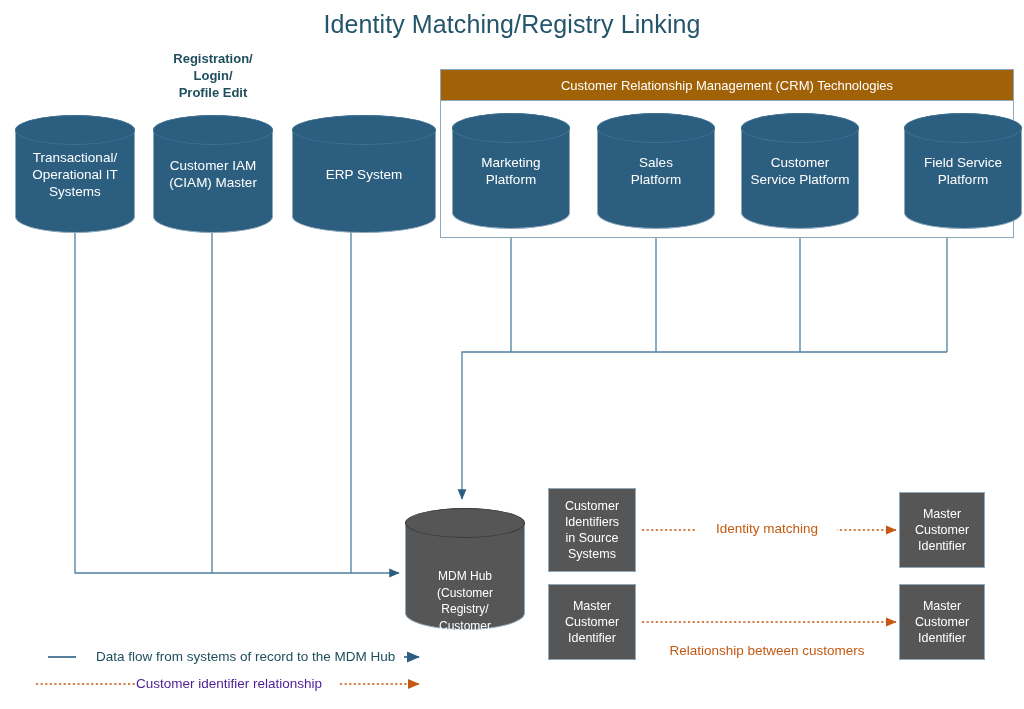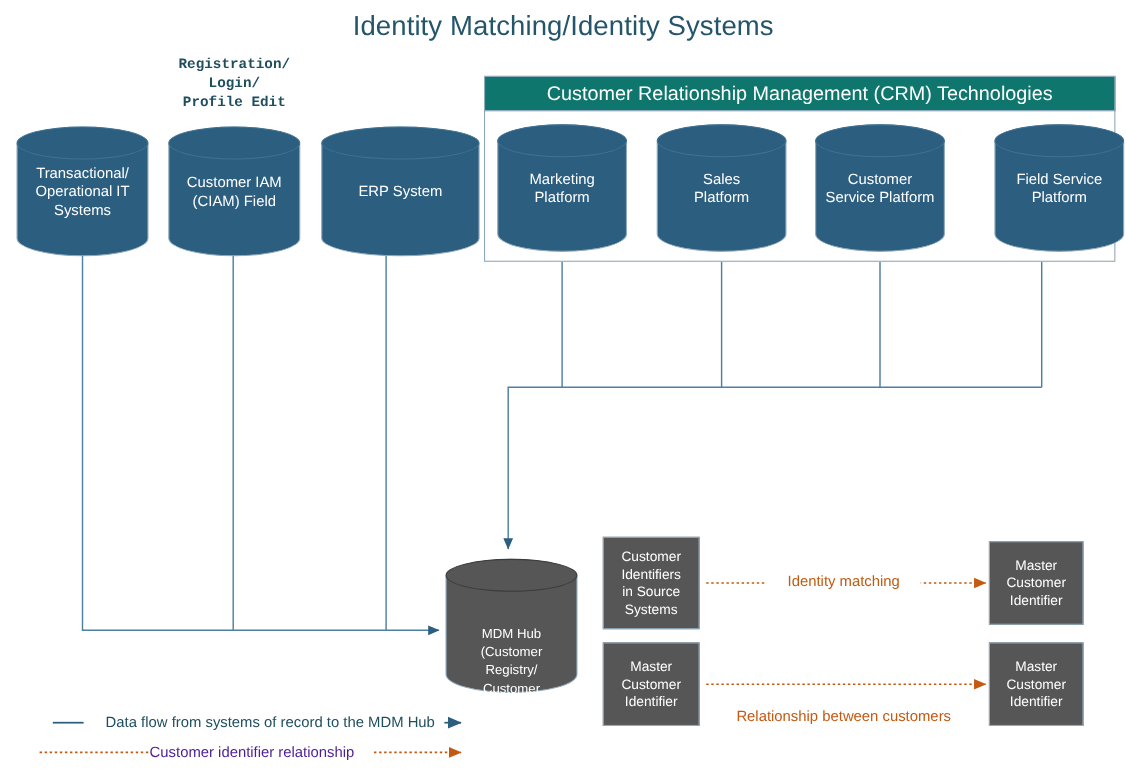--- a/index.html
+++ b/index.html
@@ -68,24 +68,24 @@
   }
 
   
   .crm-box {
     position: absolute;
     border: 1px solid #8FA9BC;
     background: #ffffff;
   }
   .crm-header {
     position: absolute;
-    background: #0f766e;
+    background: #a16207;
     border: 1px solid #8FA9BC;
     color: #ffffff;
-    font-size: 18px;
+    font-size: 13px;
     display: flex;
     align-items: center;
     justify-content: center;
   }
 
   
   .gbox {
     position: absolute;
     background: #565656;
     border: 1px solid #8FA9BC;
@@ -136,21 +136,21 @@
     left: 0; top: 0;
     width: 1024px; height: 709px;
     pointer-events: none;
   }
 </style>
 </head>
 <body>
 
 <div id="canvas">
 
-  <div class="title">Identity Matching/Identity Systems</div>
+  <div class="title">Identity Matching/Registry Linking</div>
 
   <svg class="wires" viewBox="0 0 1024 709">
     <defs>
       <marker id="arrowBlue" markerWidth="9" markerHeight="9" refX="7.5" refY="4" orient="auto">
         <path d="M0,0.6 L8,4 L0,7.4 z" fill="#2C5E80"></path>
       </marker>
       <marker id="arrowOrange" markerWidth="9" markerHeight="9" refX="7.5" refY="4" orient="auto">
         <path d="M0,0.6 L8,4 L0,7.4 z" fill="#C45911"></path>
       </marker>
     </defs>
@@ -192,29 +192,29 @@
   <div class="cyl" style="left:15px; top:115px; width:120px; height:118px;">
     <span class="cap"></span>
     <span class="cyl-label">Transactional/
 Operational IT
 Systems</span>
   </div>
 
   <div class="cyl" style="left:153px; top:115px; width:120px; height:118px;">
     <span class="cap"></span>
     <span class="cyl-label">Customer IAM
-(CIAM) Field</span>
+(CIAM) Master</span>
   </div>
 
   <div class="cyl" style="left:292px; top:115px; width:144px; height:118px;">
     <span class="cap"></span>
     <span class="cyl-label">ERP System</span>
   </div>
 
-  <div class="caption" style="left:148px; top:50px; width:130px;font-family:Liberation Mono, monospace;">Registration/
+  <div class="caption" style="left:148px; top:50px; width:130px;">Registration/
 Login/
 Profile Edit</div>
 
   <div class="cyl" style="left:452px; top:113px; width:118px; height:116px;">
     <span class="cap"></span>
     <span class="cyl-label">Marketing
 Platform</span>
   </div>
 
   <div class="cyl" style="left:597px; top:113px; width:118px; height:116px;">

